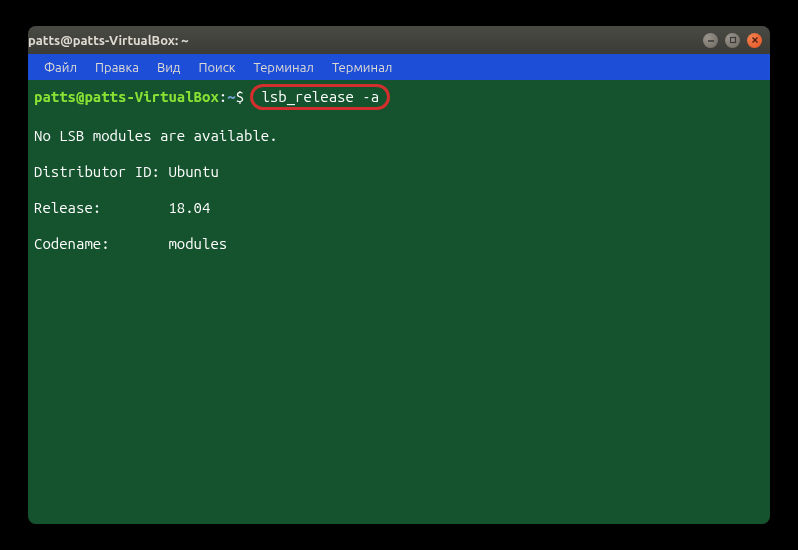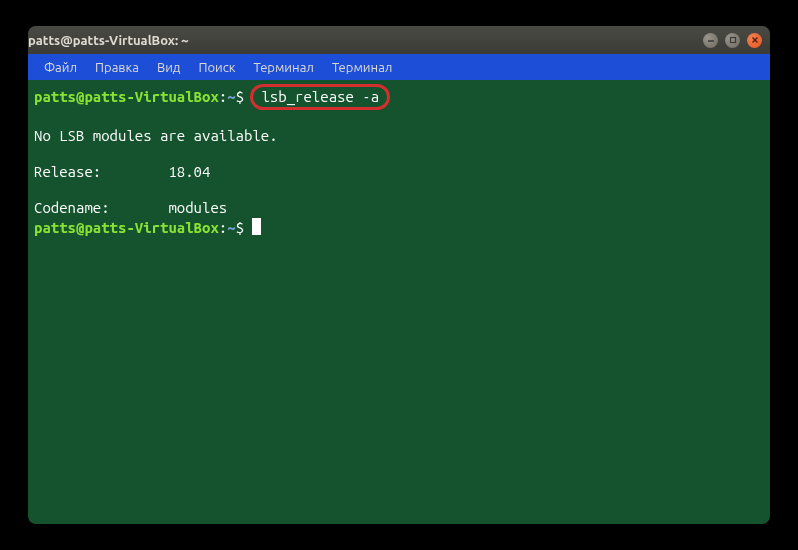--- a/index.html
+++ b/index.html
@@ -136,17 +136,17 @@
     <span class="menu-item">Правка</span>
     <span class="menu-item">Вид</span>
     <span class="menu-item">Поиск</span>
     <span class="menu-item">Терминал</span>
     <span class="menu-item">Терминал</span>
   </div>
 
   <div class="terminal-area">
     <div class="term-line"><span class="prompt-user">patts@patts-VirtualBox</span><span class="cmd-text">:</span><span class="prompt-tilde">~</span><span class="cmd-text">$</span> <span class="highlight-box"><span class="cmd-text">lsb_release -a</span></span></div>
     <div class="term-line output-line">No LSB modules are available.</div>
+    <div class="term-line output-line">Distributor ID: Ubuntu</div>
     <div class="term-line output-line">Release:        18.04</div>
     <div class="term-line output-line">Codename:       modules</div>
-    <div class="term-line"><span class="prompt-user">patts@patts-VirtualBox</span><span class="cmd-text">:</span><span class="prompt-tilde">~</span><span class="cmd-text">$</span> <span class="cursor-block"></span></div>
   </div>
 </div>
 
 </body></html>

